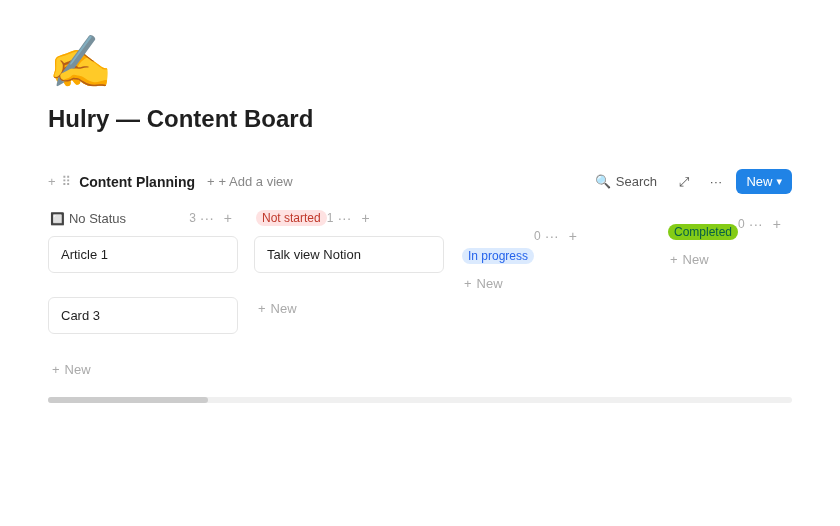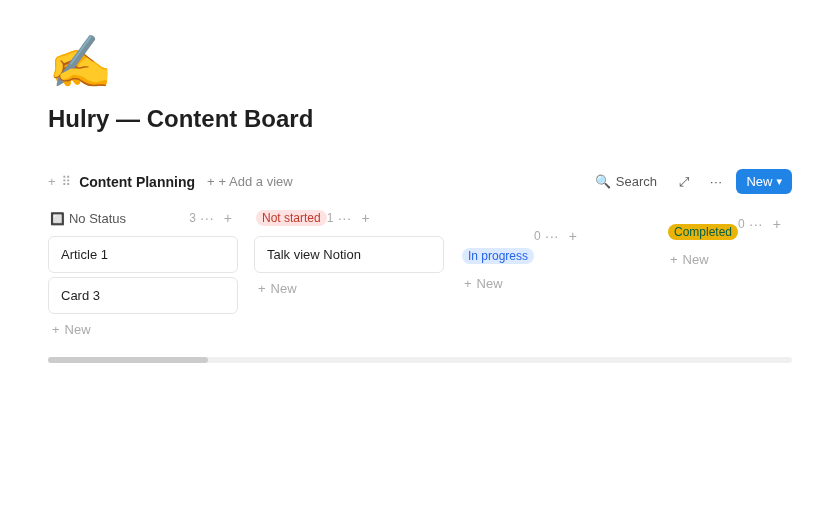--- a/index.html
+++ b/index.html
@@ -165,21 +165,21 @@
       color: #c0392b;
     }
 
     .badge-in-progress {
       background: #dbeafe;
       color: #2563eb;
       margin-top: 40px;
     }
 
     .badge-completed {
-      background: #eab308;
+      background: #84cc16;
       color: #065f46;
       margin-top: 16px;
     }
 
     .column-count {
       font-size: 12px;
       color: #aaa;
     }
 
     .column-actions {
@@ -196,21 +196,21 @@
       font-size: 14px;
       padding: 2px 4px;
       border-radius: 3px;
     }
 
     .card {
       background: #ffffff;
       border: 1px solid #e5e5e5;
       border-radius: 6px;
       padding: 10px 12px;
-      margin-bottom: 4px;
+      margin-bottom: 24px;
       cursor: pointer;
       font-size: 13px;
       color: #1f1f1f;
     }
 
     .add-card-btn {
       display: flex;
       align-items: center;
       gap: 5px;
       font-size: 13px;

